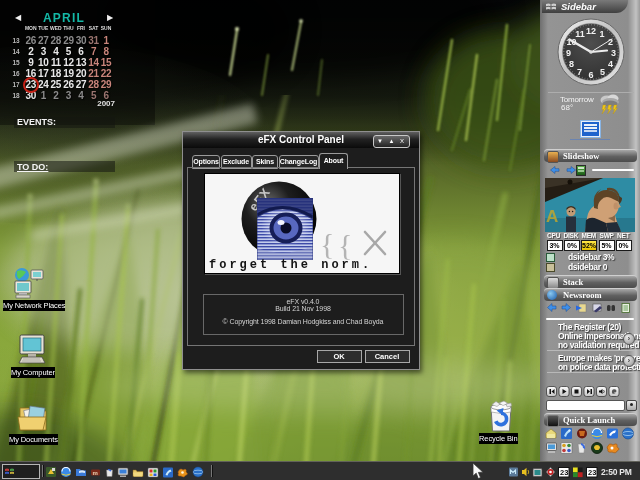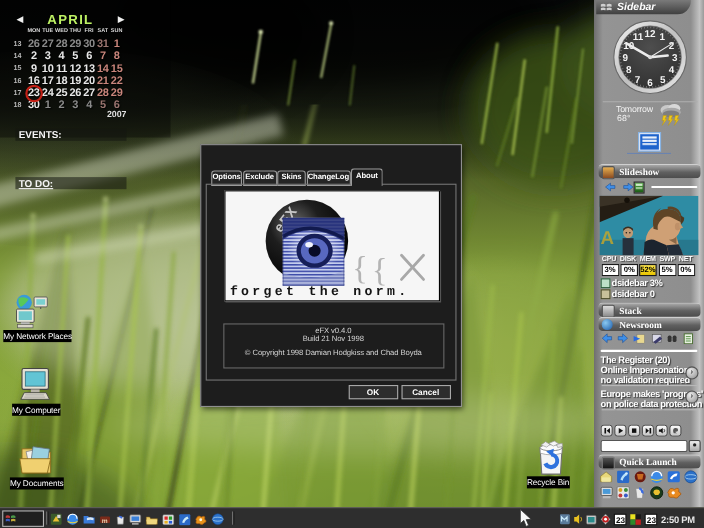--- a/index.html
+++ b/index.html
@@ -1,21 +1,21 @@
 <!DOCTYPE html>
 <html><head>
 <meta charset="utf-8">
 <style>
 html,body{margin:0;padding:0;background:#000;}
 #screen{position:relative;width:640px;height:480px;overflow:hidden;font-family:"Liberation Sans",sans-serif;}
 #wall{position:absolute;left:0;top:0;}
 .abs{position:absolute;}
 
 #cal{position:absolute;left:0;top:0;width:130px;color:#e8e8e8;}
-#cal .title{position:absolute;left:20px;top:11px;width:88px;text-align:center;font-size:12px;font-weight:bold;letter-spacing:1.2px;color:#bef264;}
+#cal .title{position:absolute;left:20px;top:11px;width:88px;text-align:center;font-size:12px;font-weight:bold;letter-spacing:1.2px;color:#14b8a6;}
 #cal .arr{position:absolute;top:13px;font-size:8px;color:#f0f0f0;}
 #cal .dn{position:absolute;top:25px;left:24.5px;width:88px;font-size:5px;font-weight:bold;color:#ddd;}
 #cal .dn span{display:inline-block;width:12.55px;text-align:center;letter-spacing:0;}
 .calrow{position:absolute;left:24.5px;width:88px;font-size:10px;font-weight:bold;letter-spacing:-.3px;}
 .calrow span{display:inline-block;width:12.55px;text-align:center;text-shadow:1px 1px 1px rgba(0,0,0,.7);}
 .wk{position:absolute;left:8px;width:16px;text-align:center;font-size:6.5px;color:#b8b8b8;font-weight:bold;}
 .gy{color:#8b8b8b;}
 .rd{color:#c9857b;}
 .gr{color:#9b7570;}
 #ring{position:absolute;left:22.5px;top:77px;width:12px;height:12px;border:2.5px solid #c42016;border-radius:50%;}
@@ -36,21 +36,21 @@
 #vbox{position:absolute;left:19.5px;top:161.5px;width:199px;height:39px;border:1px solid #686868;color:#d4d4d4;font-size:7px;text-align:center;letter-spacing:-.1px;}
 #vbox .l1{margin-top:3px;}
 #vbox .l3{margin-top:6px;}
 .dbtn{position:absolute;top:217.5px;width:43px;height:11px;background:#2d2d2d;border:1px solid #a8a8a8;color:#fff;font-size:7.5px;font-weight:bold;text-align:center;line-height:11px;}
 
 #sidebar{position:absolute;left:540px;top:0;width:100px;height:461px;background:linear-gradient(90deg,#6f6f6f,#949494 8%,#8e8e8e 88%,#c2c2c2 96%,#9a9a9a);}
 .shead{position:absolute;left:4px;width:93px;height:12px;border-radius:4px;background:linear-gradient(#a8a8a8,#606060 55%,#4c4c4c);border-top:1px solid #cfcfcf;color:#fff;font-size:8.5px;font-weight:bold;line-height:12px;font-family:Liberation Serif, serif;}
 .shead .ic{position:absolute;left:3px;top:1px;width:10px;height:10px;border-radius:2px;}
 .shead .tx{position:absolute;left:19px;top:0;}
 #sbtitle{position:absolute;left:2px;top:0;width:86px;height:13px;background:linear-gradient(#7a7a7a,#3f3f3f);border-radius:0 0 12px 0;color:#fff;font-style:italic;font-weight:bold;font-size:9.5px;line-height:13px;}
-.news{position:absolute;left:6px;color:#fff;font-size:8.5px;font-weight:bold;text-shadow:1px 1px 1px rgba(40,40,40,.9);white-space:nowrap;letter-spacing:-.35px;}
+.news{position:absolute;left:6px;color:#fff;font-size:8.5px;font-weight:bold;text-shadow:1px 1px 1px rgba(40,40,40,.9);white-space:nowrap;letter-spacing:-.35px;padding-left:12px;}
 .mlab{position:absolute;top:231.5px;font-size:6.5px;font-weight:bold;color:#fafafa;text-shadow:1px 1px 0 #555;letter-spacing:-.2px;}
 .mbox{position:absolute;top:240px;width:14px;height:9px;background:#fff;border:1px solid #1a1a1a;font-size:7px;font-weight:bold;color:#000;text-align:center;line-height:9px;}
 .hr{position:absolute;background:#fff;border-radius:2px;}
 
 #taskbar{position:absolute;left:0;top:461px;width:640px;height:19px;background:#2e2e2e;border-top:1px solid #62625a;}
 #startbtn{position:absolute;left:2px;top:2px;width:36px;height:13px;background:#1f1f1f;border:1px solid #b5b5b5;}
 #startbtn .s{position:absolute;left:13px;top:1px;color:#fff;font-weight:bold;font-size:9px;margin-top:24px;}
 .tsep{position:absolute;top:3px;width:1px;height:12px;background:#777;box-shadow:1px 0 0 #111;}
 #clock{position:absolute;left:601px;top:5px;width:38px;color:#e8e8e8;font-size:8.5px;font-weight:bold;white-space:nowrap;letter-spacing:-.2px;}
 </style>
@@ -257,20 +257,24 @@
 <path d="M8,4.5 L12,1.5 L16,4 L13,6.5 Z" fill="#eee" stroke="#999" stroke-width=".6"></path>
 <path d="M15,3 L20,1 L24,3.5 L19,5.5 Z" fill="#f6f6f6" stroke="#999" stroke-width=".6"></path>
 <path d="M22,4 L27,3 L27.5,6 L23,6.8 Z" fill="#e8e8e8" stroke="#999" stroke-width=".6"></path>
 <path d="M17,11.5 a7.5,7.5 0 1 1 -7,10.5 l3.5,-1.6 a3.8,3.8 0 1 0 3.5,-5.4 Z" fill="#2f72dd"></path>
 <path d="M12.5,10.5 l7,-2.5 -1,7 Z" fill="#2f72dd"></path>
 <path d="M10,22 l-3.5,1.5 5,3 z" fill="#2f72dd" opacity="0"></path>
 </svg>
 <div class="dlabel" style="left:479px;top:433px;">Recycle Bin</div>
 
 <div id="dlg">
+<div id="dtitle">
+        <div class="t">eFX Control Panel</div>
+        <div id="dbtns">▼ ▲ X</div>
+      </div>
 <div class="tab" style="left:9px;width:26px;">Options</div>
 <div class="tab" style="left:37.5px;width:29px;">Exclude</div>
 <div class="tab" style="left:69px;width:24px;">Skins</div>
 <div class="tab" style="left:95.5px;width:38px;">ChangeLog</div>
 <div class="tab tabact" style="left:136px;width:27px;">About</div>
 <div id="dframe"></div>
 <div id="wpanel">
 <svg width="194" height="99" viewBox="0 0 194 99">
 <defs>
 <radialGradient id="sph" cx=".35" cy=".3" r=".75">

